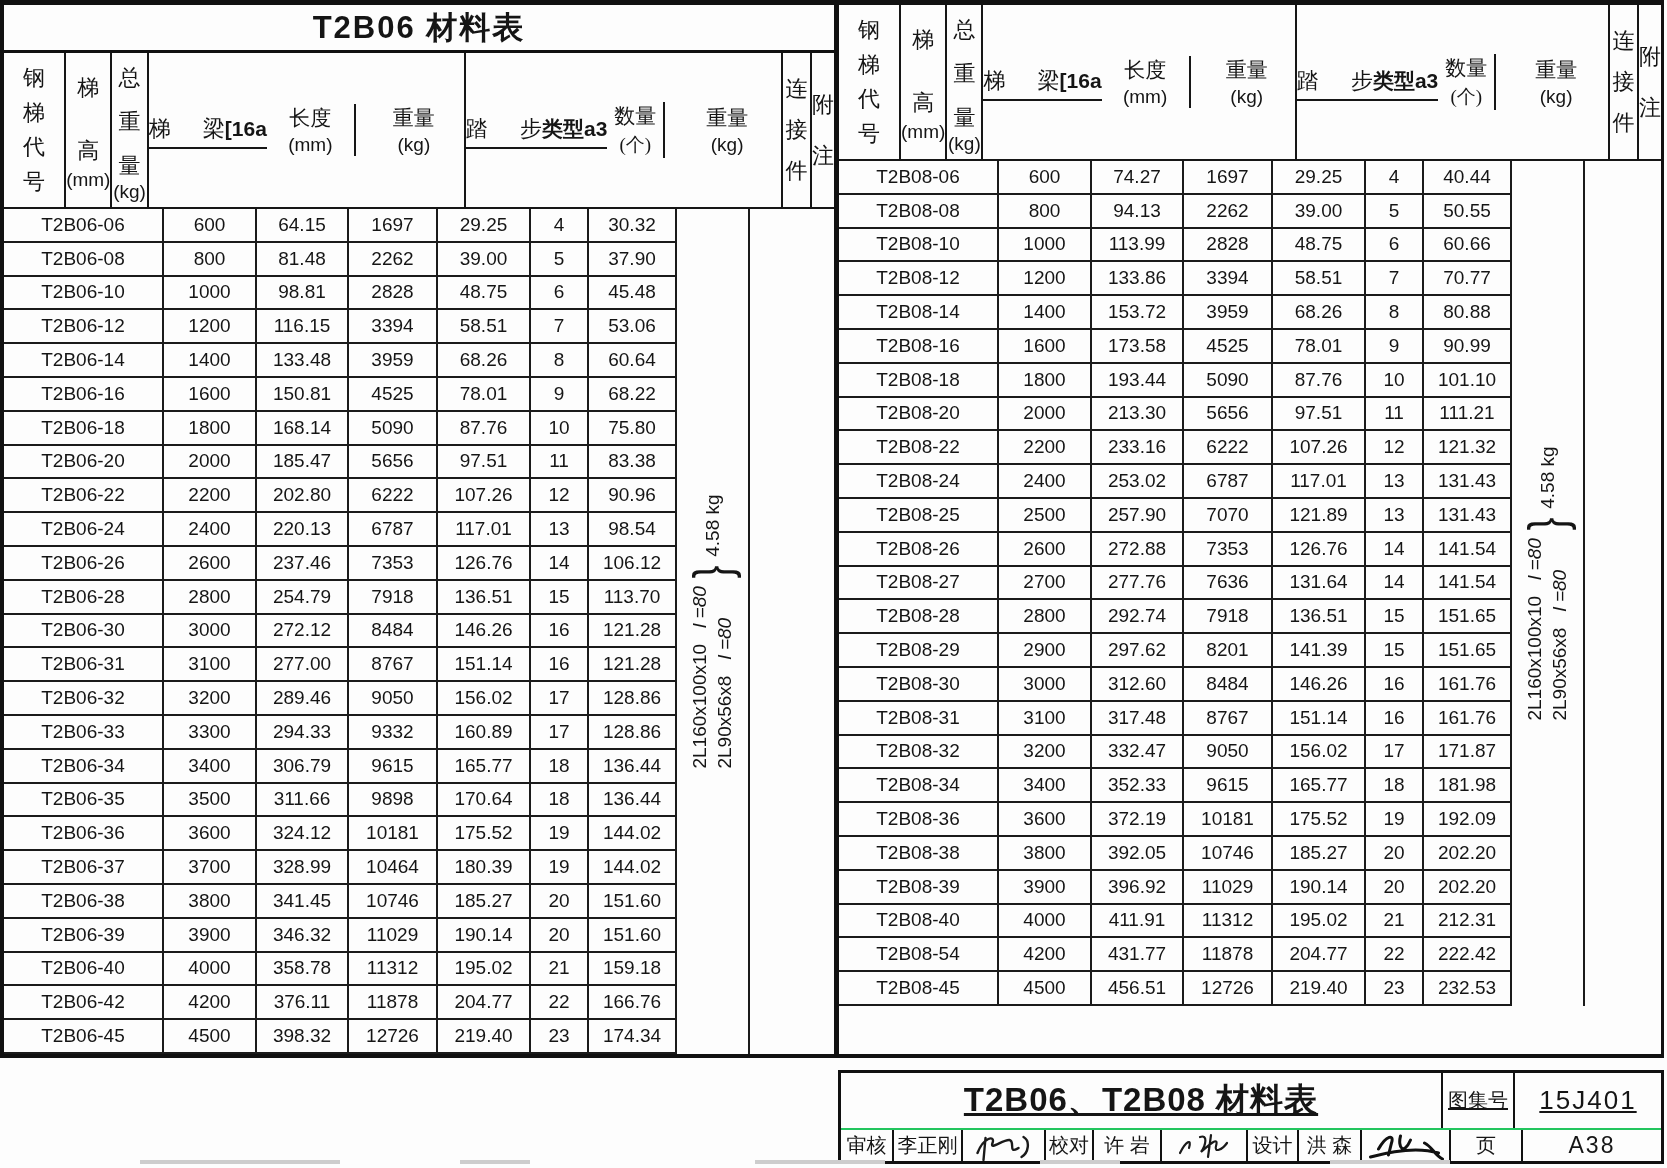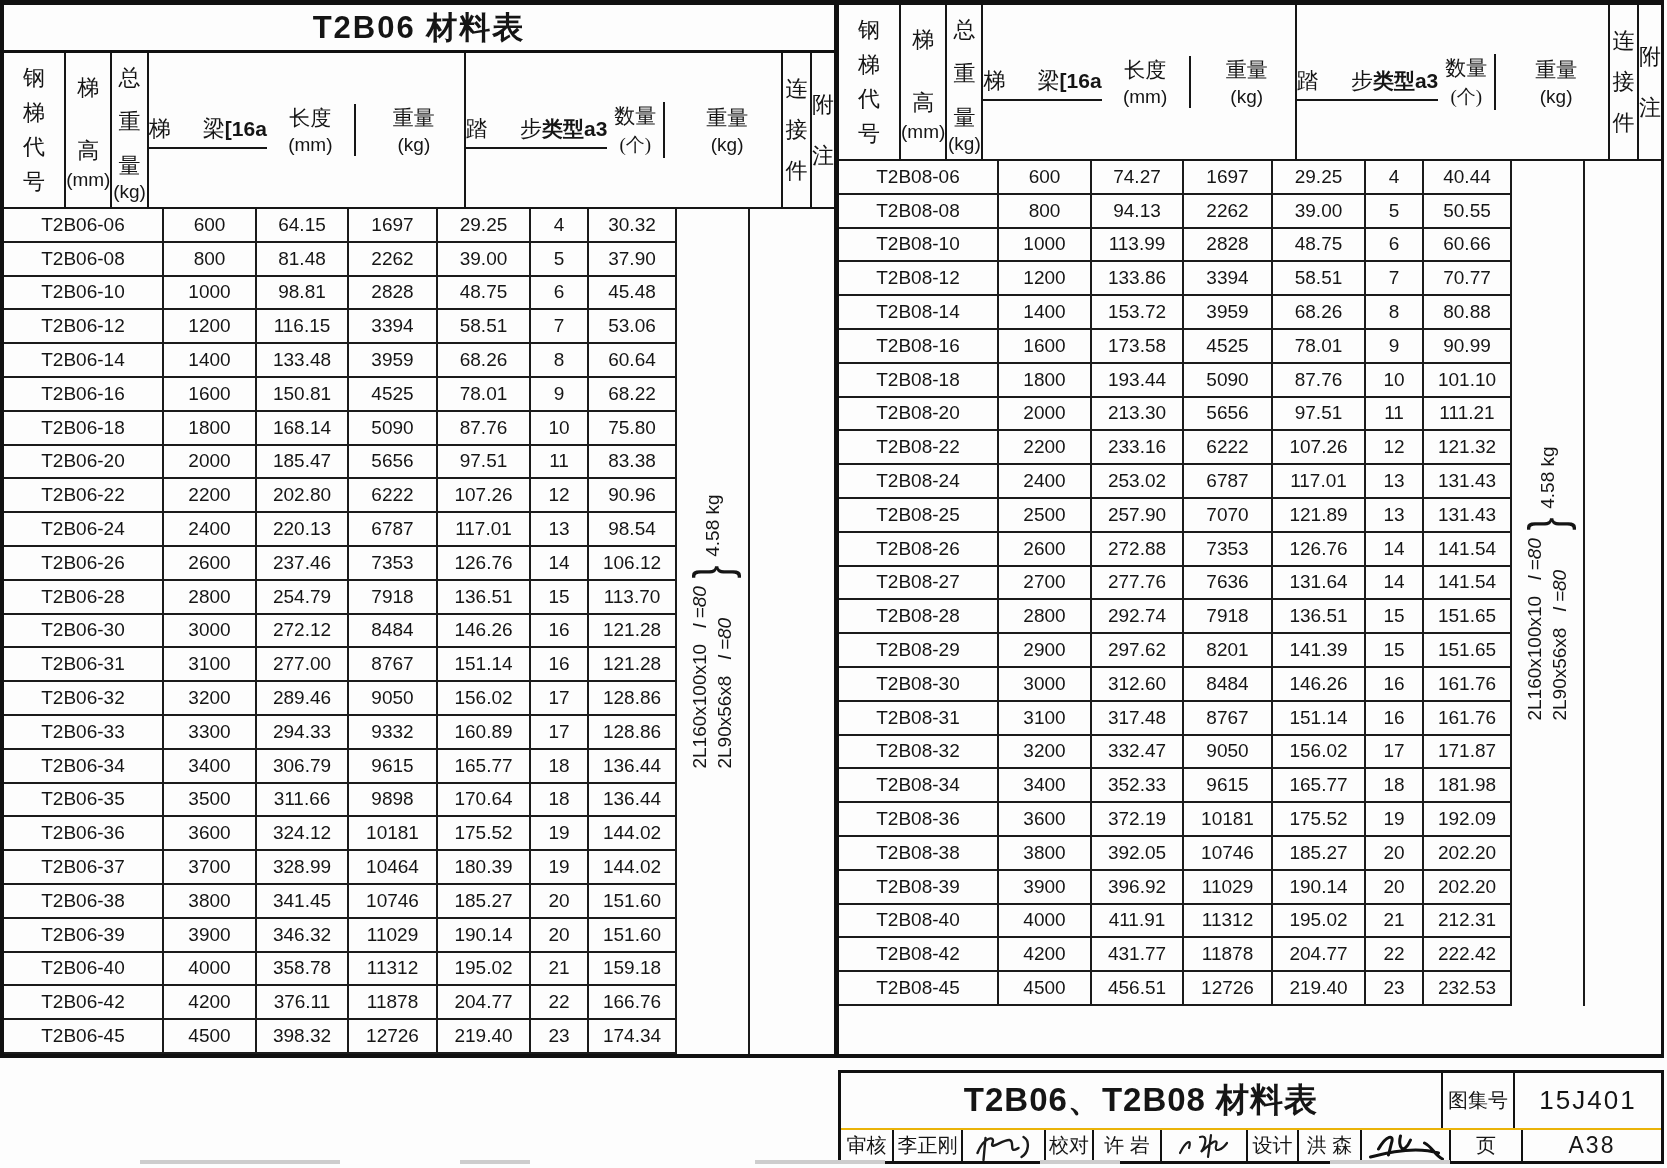--- a/index.html
+++ b/index.html
@@ -41,25 +41,25 @@
 
   .conn-rot{transform:rotate(-90deg);transform-origin:center;display:flex;align-items:center;gap:4px;white-space:nowrap;}
   .conn-lines{display:flex;flex-direction:column;gap:3px;font-size:19px;}
   .conn-line{display:flex;align-items:baseline;}
   .conn-len{font-style:italic;margin-left:16px;}
   .conn-brace{font-size:52px;font-weight:300;transform:scaleX(0.75);line-height:0.9;margin:0 2px;}
   .conn-wt{font-size:19px;}
 
   
   .tblock{position:absolute;left:838px;top:1070px;width:826px;height:94px;border:3px solid #111;display:flex;flex-direction:column;background:#fdfdfd;}
-  .tb-row1{flex:1;display:flex;}
+  .tb-row1{flex:1;display:flex;text-decoration:underline;}
   .tb-title{flex:1;display:flex;align-items:center;justify-content:center;font-size:33px;font-weight:700;letter-spacing:1px;}
   .tb-atlas-label{width:72px;border-left:2px solid #111;display:flex;align-items:center;justify-content:center;font-size:20px;}
   .tb-atlas-no{width:148px;border-left:2px solid #111;display:flex;align-items:center;justify-content:center;font-size:26px;letter-spacing:2px;}
-  .tb-row2{height:33px;border-top:2px solid #eab308;display:flex;font-size:20px;}
+  .tb-row2{height:33px;border-top:2px solid #22c55e;display:flex;font-size:20px;}
   .tb-c{border-left:2px solid #111;display:flex;align-items:center;justify-content:center;overflow:hidden;white-space:nowrap;}
   .tb-c:first-child{border-left:none;}
   .sigsvg{width:100%;height:30px;}
 
   
   .artifact{position:absolute;height:4px;background:#cdcdcd;top:1160px;}
 </style>
 </head>
 <body>
 
@@ -576,21 +576,21 @@
         <div class="cell">190.14</div>
         <div class="cell">20</div>
         <div class="cell">202.20</div>
         <div class="cell">T2B08-40</div>
         <div class="cell">4000</div>
         <div class="cell">411.91</div>
         <div class="cell">11312</div>
         <div class="cell">195.02</div>
         <div class="cell">21</div>
         <div class="cell">212.31</div>
-        <div class="cell">T2B08-42</div>
+        <div class="cell">T2B08-54</div>
         <div class="cell">4200</div>
         <div class="cell">431.77</div>
         <div class="cell">11878</div>
         <div class="cell">204.77</div>
         <div class="cell">22</div>
         <div class="cell">222.42</div>
         <div class="cell">T2B08-45</div>
         <div class="cell">4500</div>
         <div class="cell">456.51</div>
         <div class="cell">12726</div>

